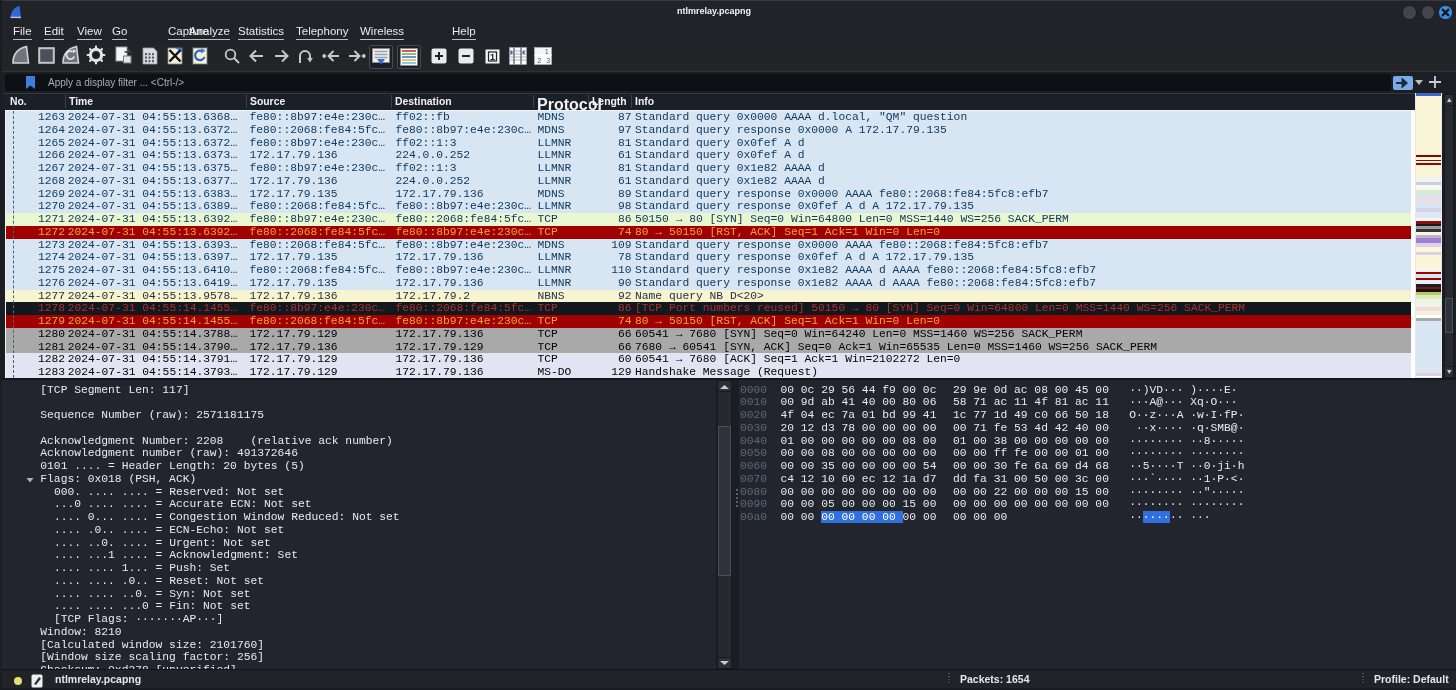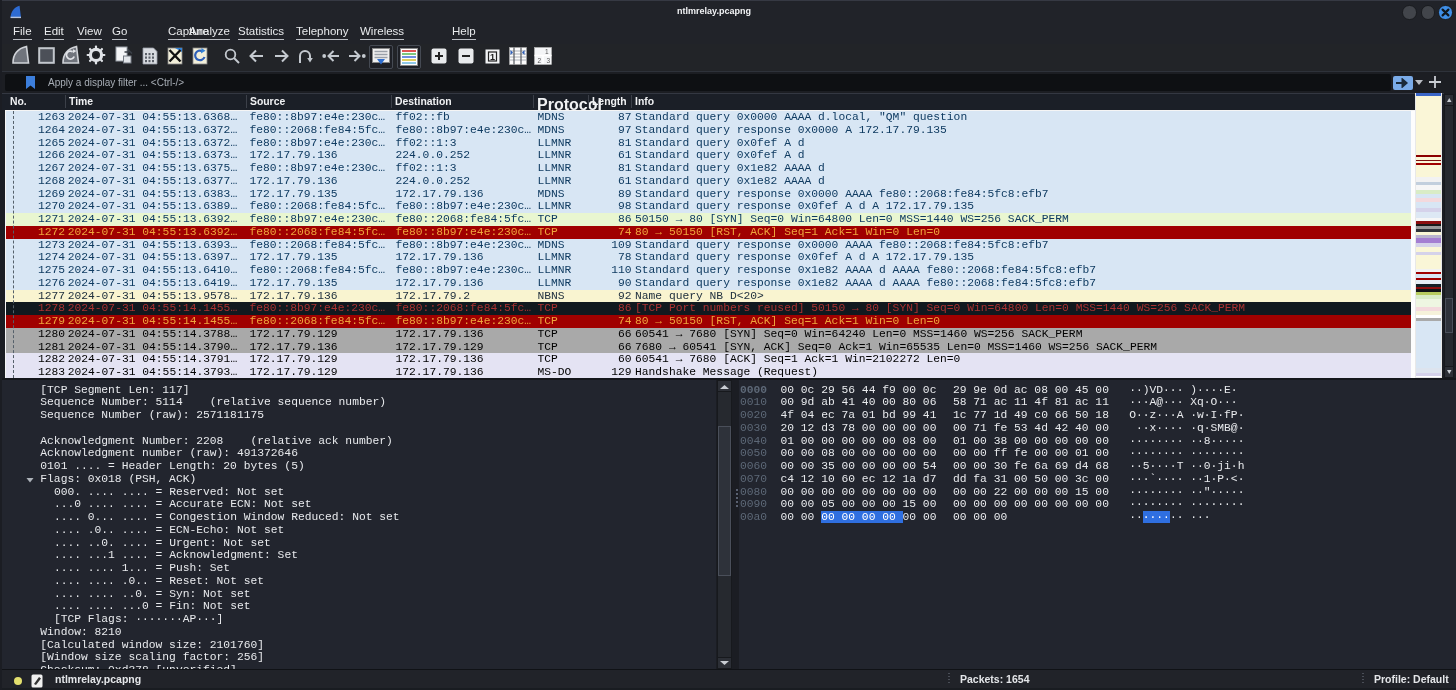--- a/index.html
+++ b/index.html
@@ -272,21 +272,20 @@
       <path d="M1 5 L3.25 1 L5.5 5 Z" fill="#c9cdd3"></path>
     </svg>
 <div class="abs" style="left:1441.5px;top:366.3px;width:10.5px;height:11.5px;background:#2c2f36;border:1px solid #17191d;"></div>
 <svg class="abs" style="left:1443.5px;top:369.1px;" width="6.5" height="6" viewBox="0 0 6.5 6">
       <path d="M1 1 L3.25 5 L5.5 1 Z" fill="#c9cdd3"></path>
     </svg>
 <div class="abs" style="left:1442.5px;top:298px;width:8.5px;height:35px;background:#2e323a;border:1px solid #4a4f5a;"></div>
 <div class="abs" style="left:0;top:377.8px;width:1456px;height:2.6px;background:#14161b;"></div>
 <div class="abs" style="left:0;top:380.4px;width:714px;height:288.4px;background:#22252e;overflow:hidden;">
 <div class="mono abs" style="left:38.3px;top:3.20px;color:#e8eaed;">[TCP Segment Len: 117]</div>
-<div class="mono abs" style="left:38.3px;top:15.95px;color:#e8eaed;">Sequence Number: 5114    (relative sequence number)</div>
 <div class="mono abs" style="left:38.3px;top:28.70px;color:#e8eaed;">Sequence Number (raw): 2571181175</div>
 <div class="mono abs" style="left:38.3px;top:54.20px;color:#e8eaed;">Acknowledgment Number: 2208    (relative ack number)</div>
 <div class="mono abs" style="left:38.3px;top:66.95px;color:#e8eaed;">Acknowledgment number (raw): 491372646</div>
 <div class="mono abs" style="left:38.3px;top:79.70px;color:#e8eaed;">0101 .... = Header Length: 20 bytes (5)</div>
 <div class="mono abs" style="left:38.3px;top:92.45px;color:#e8eaed;">Flags: 0x018 (PSH, ACK)</div>
 <svg class="abs" style="left:24px;top:96.65px;" width="8" height="6" viewBox="0 0 8 6">
         <path d="M0.5 1 L7.5 1 L4 5.5 Z" fill="#aeb3ba"></path>
       </svg>
 <div class="mono abs" style="left:51.9px;top:105.20px;color:#e8eaed;">000. .... .... = Reserved: Not set</div>
 <div class="mono abs" style="left:51.9px;top:117.95px;color:#e8eaed;">...0 .... .... = Accurate ECN: Not set</div>
@@ -314,21 +313,21 @@
       <path d="M1 1 L5.5 5 L10.0 1 Z" fill="#c9cdd3"></path>
     </svg>
 <div class="abs" style="left:715.5px;top:426px;width:13.0px;height:150px;background:#2e323a;border:1px solid #4a4f5a;"></div>
 <div class="abs" style="left:729.5px;top:380.4px;width:7px;height:288.4px;background:#1b1d23;"></div>
 <div class="abs" style="left:733.5px;top:489px;width:2.6px;height:1.6px;background:#596070;"></div>
 <div class="abs" style="left:733.5px;top:493px;width:2.6px;height:1.6px;background:#596070;"></div>
 <div class="abs" style="left:733.5px;top:497px;width:2.6px;height:1.6px;background:#596070;"></div>
 <div class="abs" style="left:733.5px;top:501px;width:2.6px;height:1.6px;background:#596070;"></div>
 <div class="abs" style="left:733.5px;top:505px;width:2.6px;height:1.6px;background:#596070;"></div>
 <div class="abs" style="left:736.5px;top:380.4px;width:719.5px;height:288.4px;background:#22252e;overflow:hidden;">
-<div class="mono abs" style="left:1.5px;top:3.20px;color:#5d6877;font-weight:bold;">0000</div>
+<div class="mono abs" style="left:1.5px;top:3.20px;color:#5d6877;">0000</div>
 <div class="mono abs" style="left:42.0px;top:3.20px;color:#e8eaed;">00 0c 29 56 44 f9 00 0c</div>
 <div class="mono abs" style="left:214.5px;top:3.20px;color:#e8eaed;">29 9e 0d ac 08 00 45 00</div>
 <div class="mono abs" style="left:390.7px;top:3.20px;color:#e8eaed;">··)VD···</div>
 <div class="mono abs" style="left:451.7px;top:3.20px;color:#e8eaed;">)····E·</div>
 <div class="mono abs" style="left:1.5px;top:15.95px;color:#5d6877;">0010</div>
 <div class="mono abs" style="left:42.0px;top:15.95px;color:#e8eaed;">00 9d ab 41 40 00 80 06</div>
 <div class="mono abs" style="left:214.5px;top:15.95px;color:#e8eaed;">58 71 ac 11 4f 81 ac 11</div>
 <div class="mono abs" style="left:390.7px;top:15.95px;color:#e8eaed;">···A@···</div>
 <div class="mono abs" style="left:451.7px;top:15.95px;color:#e8eaed;">Xq·O···</div>
 <div class="mono abs" style="left:1.5px;top:28.70px;color:#5d6877;">0020</div>

